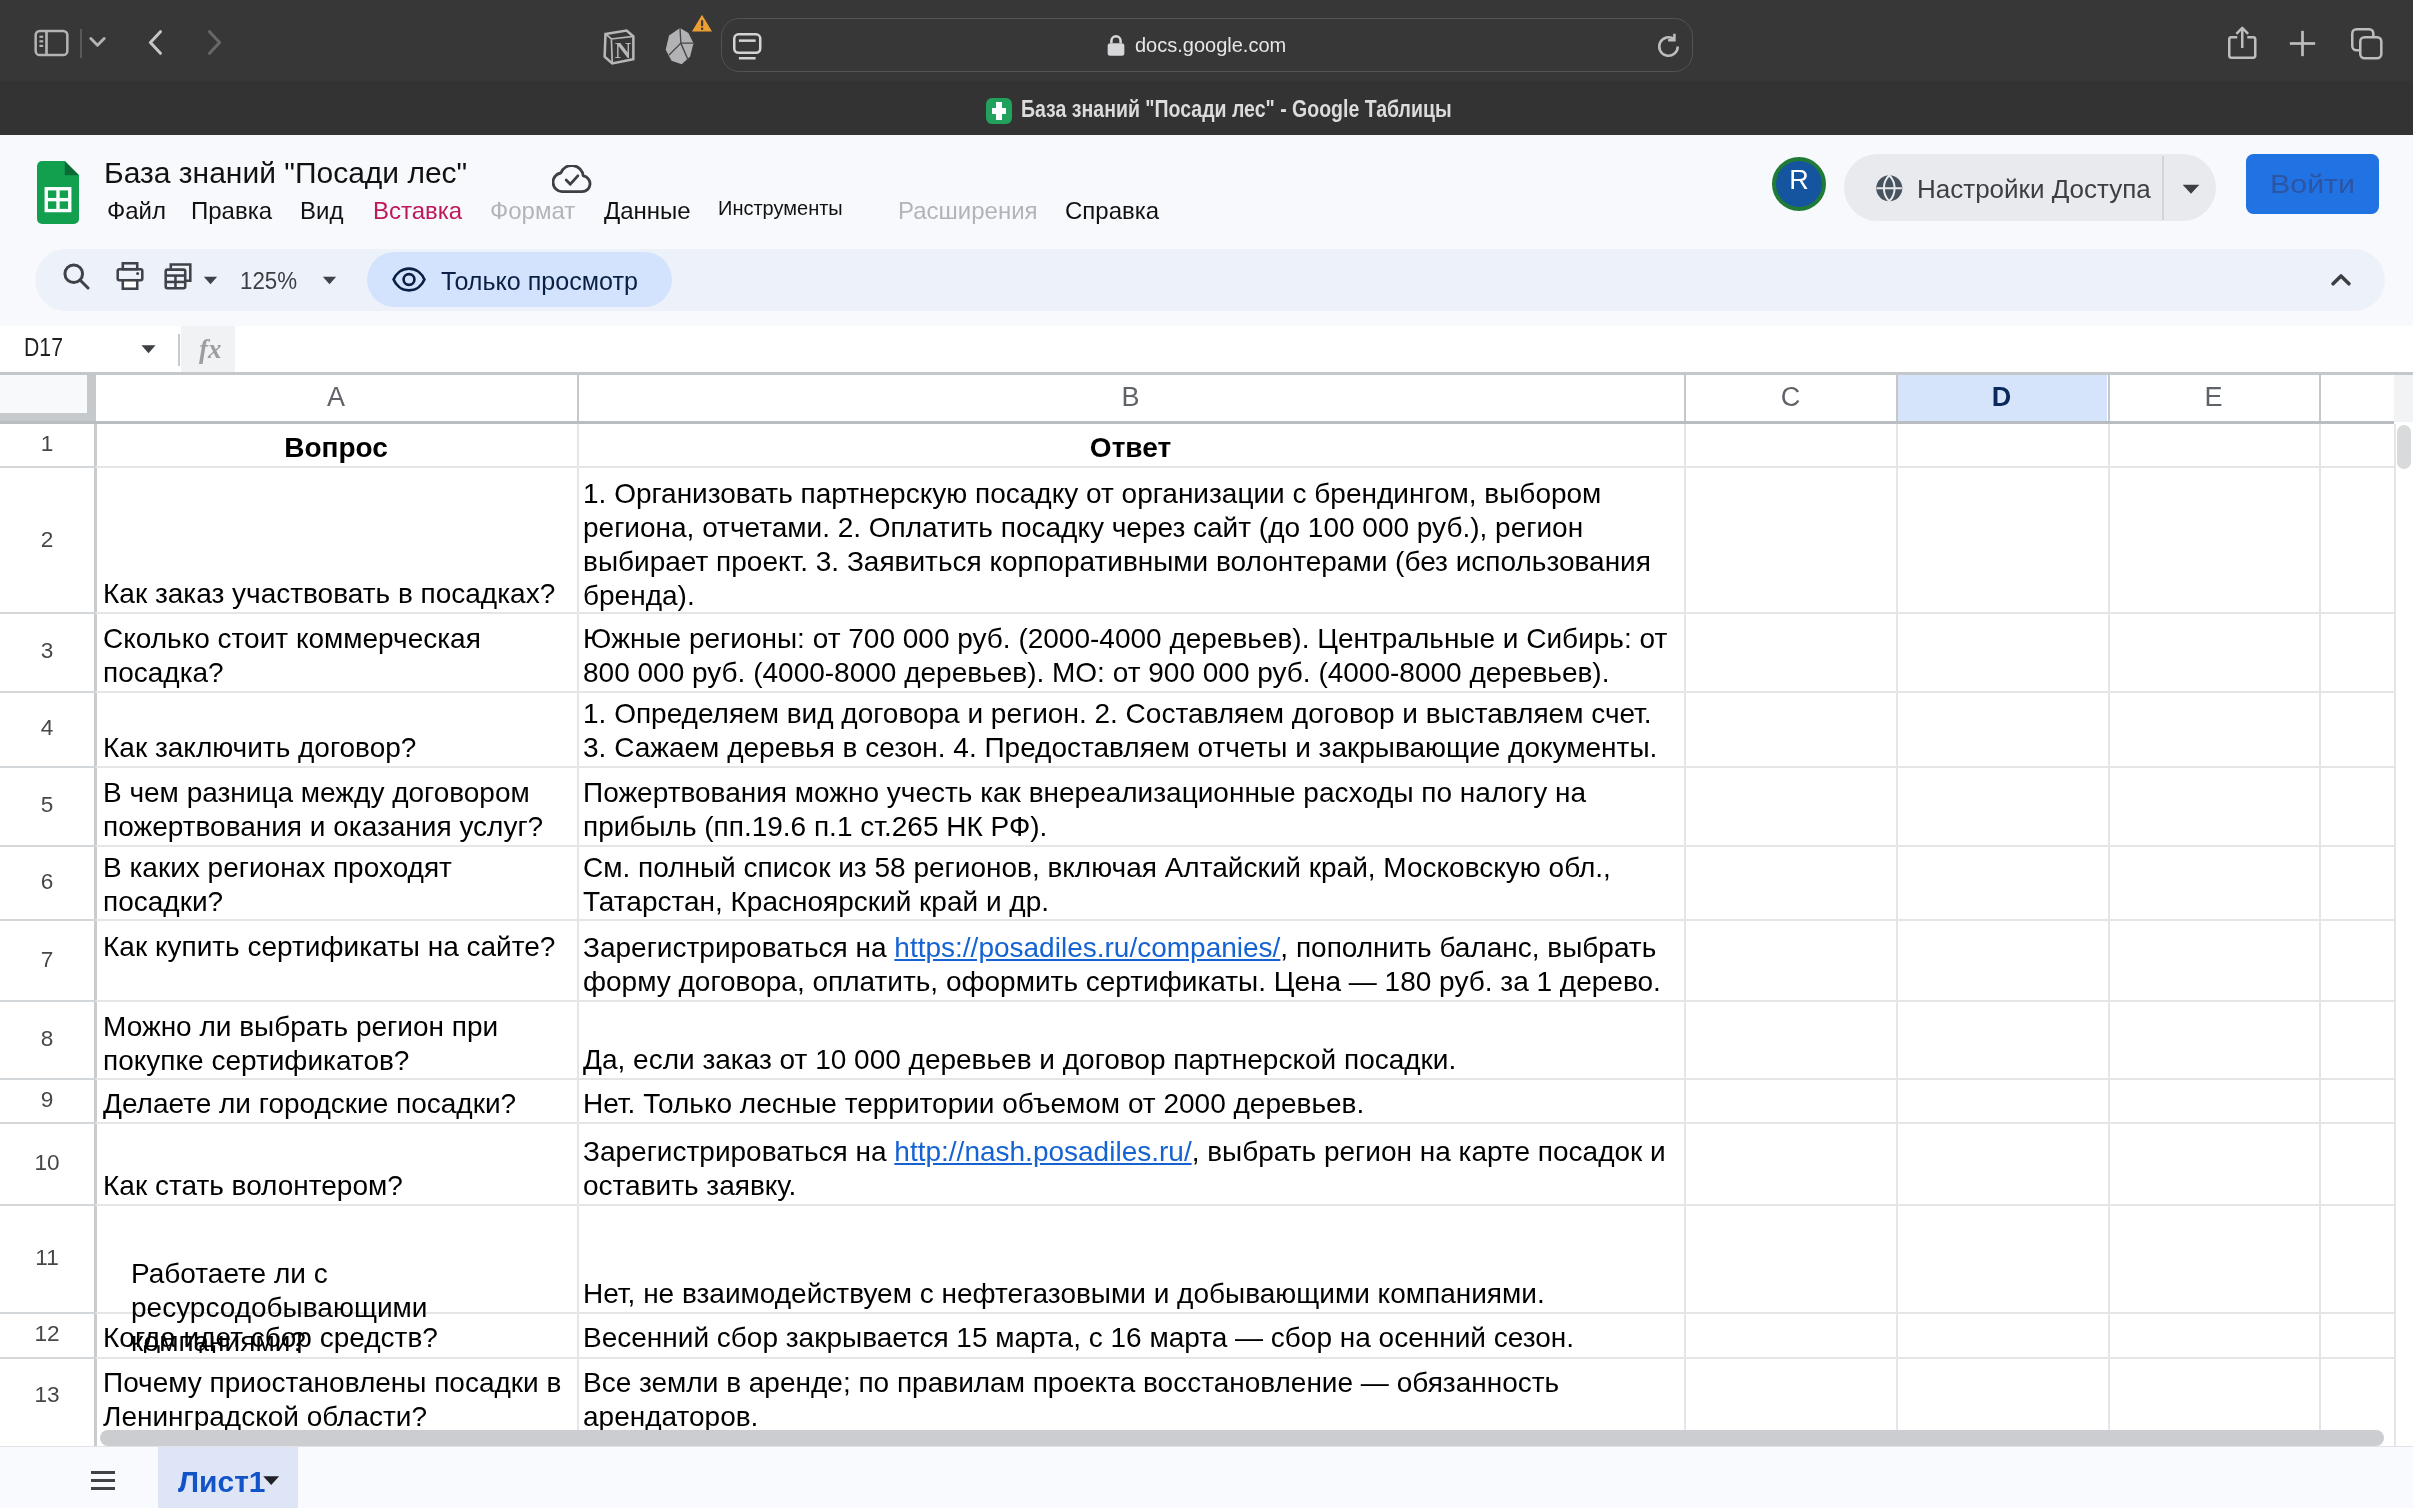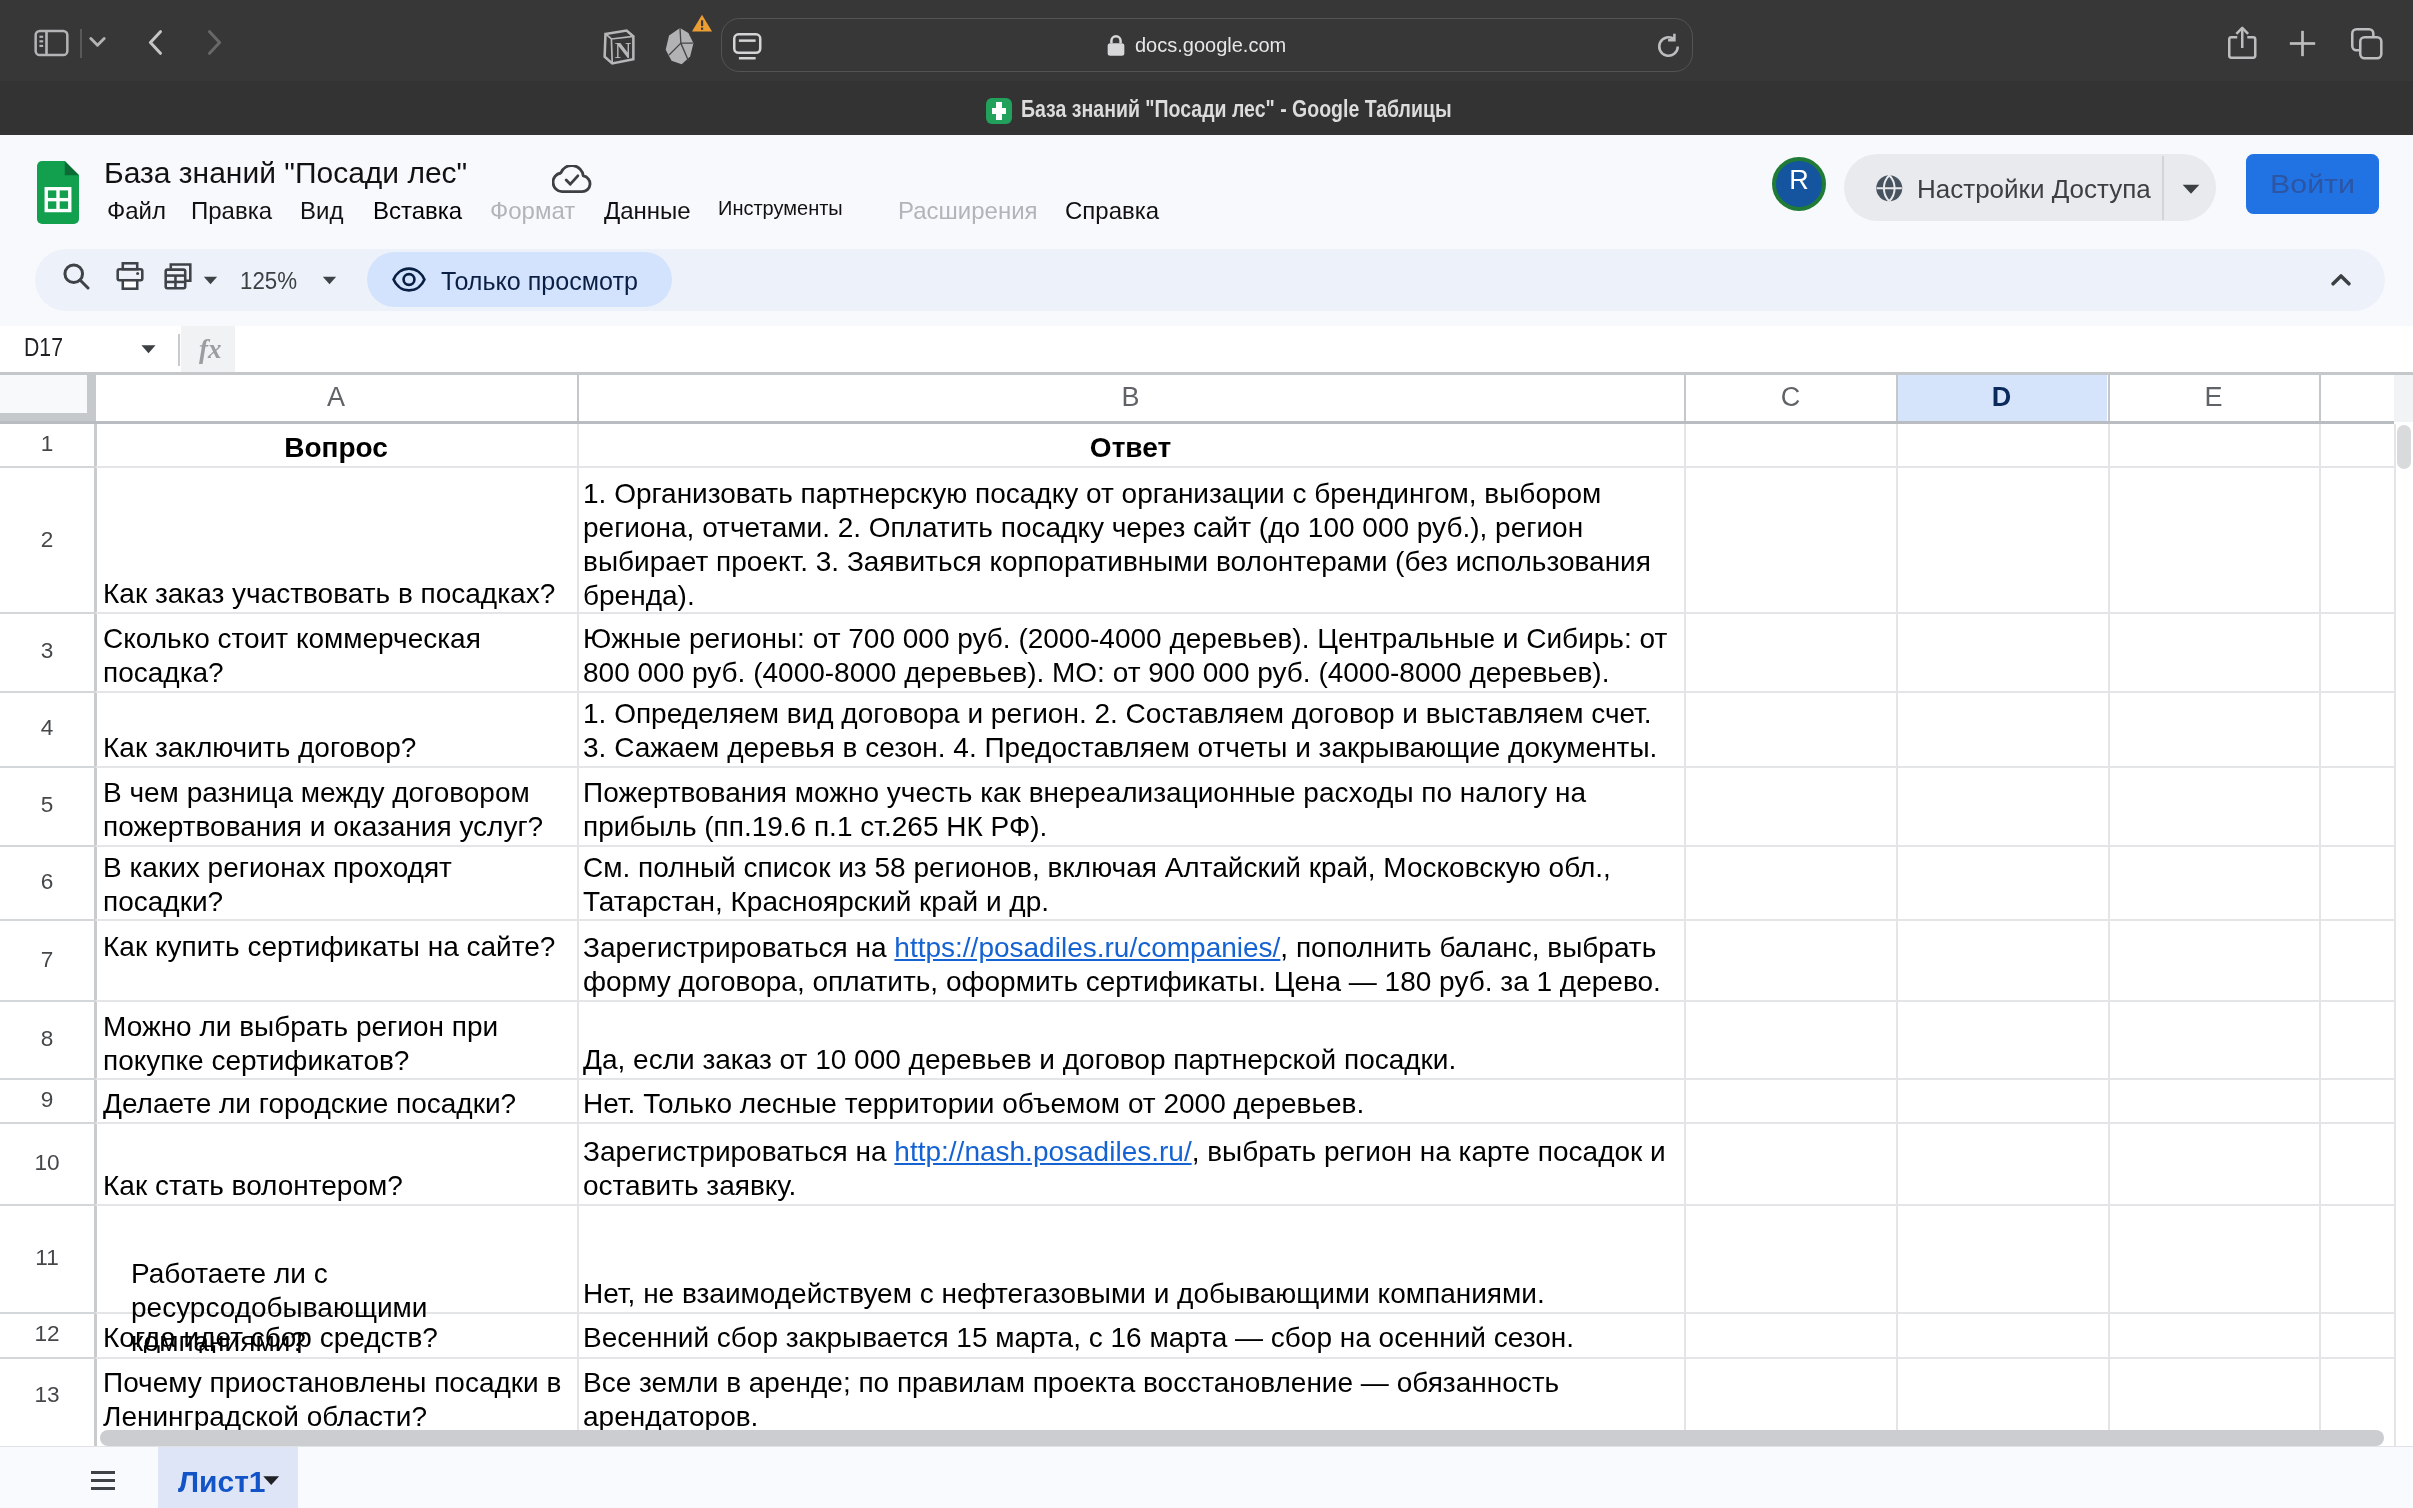--- a/index.html
+++ b/index.html
@@ -114,21 +114,21 @@
   <div class="abs" style="left:104px;top:21px;font-size:30px;font-weight:500;color:#111;white-space:nowrap;">База знаний "Посади лес"</div>
 
   <svg class="abs" style="left:552px;top:30px;" width="40" height="30" viewBox="0 0 48 36">
     <path d="M12 32 H36 a9.5 9.5 0 0 0 1.5 -18.9 A14 14 0 0 0 10.5 9.6 A11.3 11.3 0 0 0 12 32 Z" fill="none" stroke="#3c4043" stroke-width="3.4" stroke-linejoin="round"></path>
     <polyline points="17,18 22,23 31,13" fill="none" stroke="#3c4043" stroke-width="3.4" stroke-linecap="round" stroke-linejoin="round"></polyline>
   </svg>
 
   <div class="abs" style="left:107px;top:62px;font-size:24px;color:#111;">Файл</div>
   <div class="abs" style="left:191px;top:62px;font-size:24px;color:#111;">Правка</div>
   <div class="abs" style="left:300px;top:62px;font-size:24px;color:#111;">Вид</div>
-  <div class="abs" style="left:373px;top:62px;font-size:24px;color:#000000;">Вставка</div>
+  <div class="abs" style="left:373px;top:62px;font-size:24px;color:#be185d;">Вставка</div>
   <div class="abs" style="left:490px;top:62px;font-size:24px;color:#b1b4b8;">Формат</div>
   <div class="abs" style="left:604px;top:62px;font-size:24px;color:#111;">Данные</div>
   <div class="abs" style="left:718px;top:62px;font-size:20px;color:#111;">Инструменты</div>
   <div class="abs" style="left:898px;top:62px;font-size:24px;color:#b1b4b8;">Расширения</div>
   <div class="abs" style="left:1065px;top:62px;font-size:24px;color:#111;">Справка</div>
 
   <div class="abs" style="left:1772px;top:22px;width:54px;height:54px;border-radius:50%;background:#15549f;border:4.2px solid #207b37;"></div>
   <div class="abs" style="left:1772px;top:30px;width:54px;height:37px;font-size:27px;color:#fff;text-align:center;">R</div>
 
   <div class="abs" style="left:1844px;top:19px;width:372px;height:67px;border-radius:34px;background:#e9eaee;"></div>

